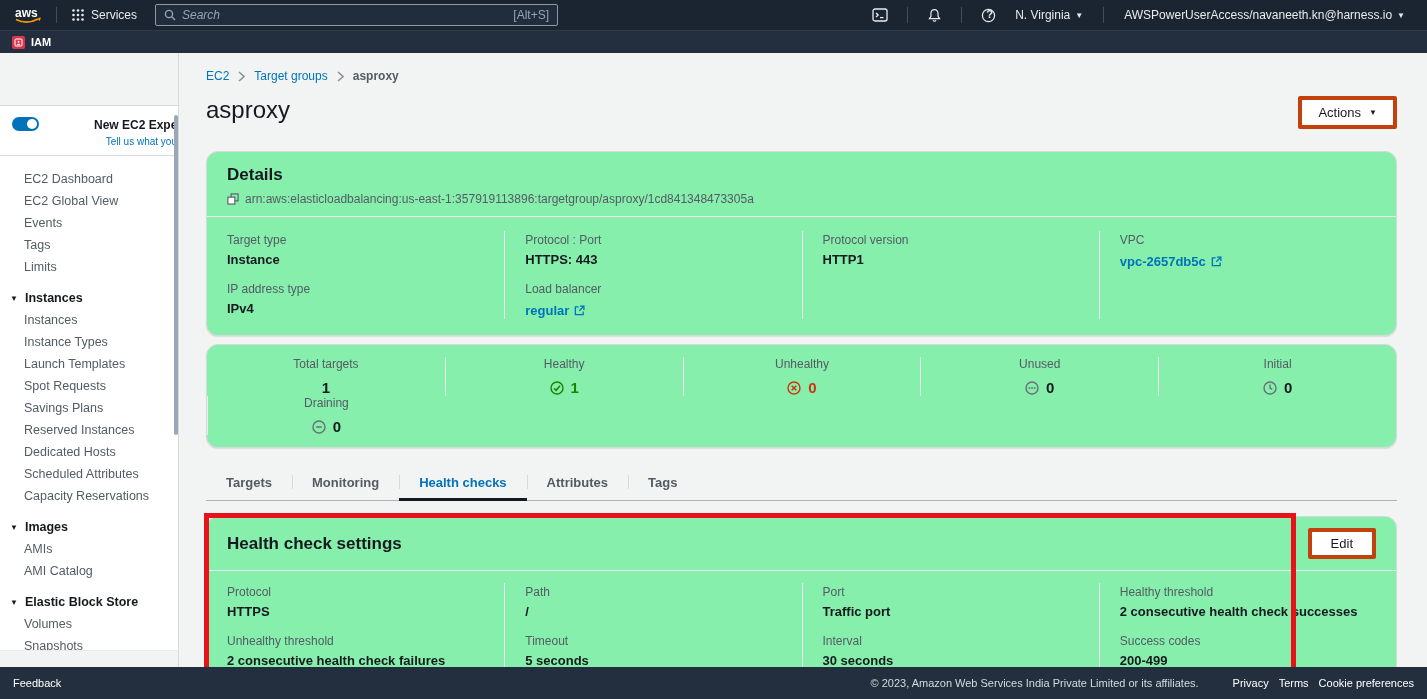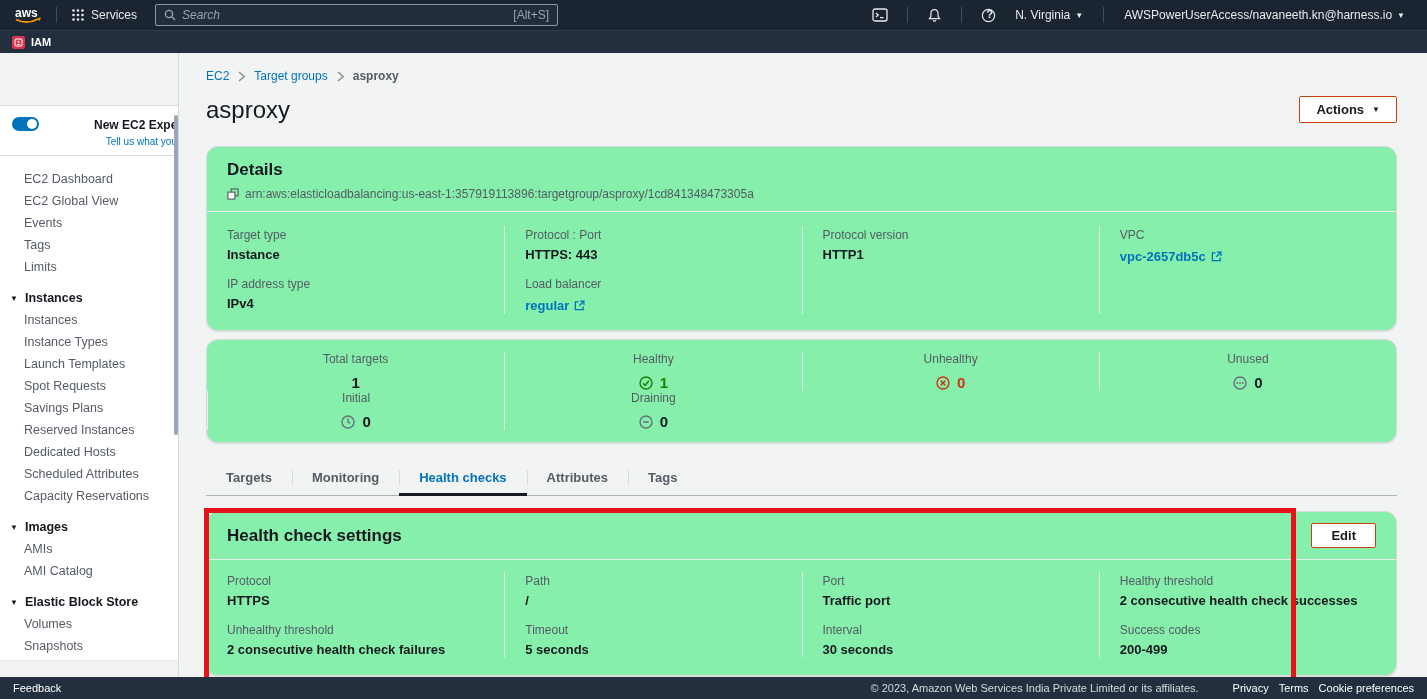--- a/index.html
+++ b/index.html
@@ -45,59 +45,59 @@
   .side-scroll { position:absolute; top:62px; right:0; width:4px; height:320px; background:#9ba7b6; border-radius:2px; cursor:pointer; }
   .sidebar-bottomgap { position:absolute; bottom:0; left:0; right:0; height:17px; background:#f2f3f3; border-top:1px solid #e9ebed; }
   
   .main { flex:1; min-width:0; padding:16px 30px 16px 27px; position:relative; background:#f2f3f3; }
   .breadcrumb { display:flex; align-items:center; gap:9px; font-size:12px; }
   .bc-link { color:#0073bb; cursor:pointer; }
   .bc-cur { color:#545b64; font-weight:700; }
   .bc-sep { display:flex; align-items:center; }
   .page-head { display:flex; align-items:flex-start; margin-top:13px; }
   .page-title { font-size:24px; font-weight:400; color:#16191f; }
-  .btn { background:#fff; border:1px solid #c2410c; border-radius:2px; font-size:13px; font-weight:700; color:#16191f; padding:5px 16px; cursor:pointer; display:inline-flex; align-items:center; gap:8px; font-family:"Liberation Sans",sans-serif; }
+  .btn { background:#fff; border:4px solid #c2410c; border-radius:2px; font-size:13px; font-weight:400; color:#16191f; padding:5px 16px; cursor:pointer; display:inline-flex; align-items:center; gap:8px; font-family:"Liberation Sans",sans-serif; }
   .actions-btn { margin-left:auto; }
   .btn .caret { color:#16191f; }
   .card { background:#86efac; border:1px solid #d5dbdb; border-radius:12px; box-shadow:0 1px 1px rgba(0,28,36,.1); }
   
   .details-card { margin-top:22px; }
   .card-hd { padding:13px 20px 10px; }
   .card-title { font-size:17px; font-weight:700; color:#16191f; }
   .arn-row { margin-top:7px; display:flex; align-items:center; gap:6px; font-size:12px; color:#545b64; }
   .copy-btn { display:flex; align-items:center; cursor:pointer; }
   .cols4 { border-top:1px solid #eaeded; display:grid; grid-template-columns:repeat(4,1fr); padding:14px 0 16px; }
   .dcol { padding:2px 20px 0; }
   .dcol + .dcol { border-left:1px solid #eaeded; }
   .field + .field { margin-top:15px; }
   .f-label { font-size:12px; color:#545b64; margin-bottom:5px; }
   .f-value { font-size:13px; font-weight:700; color:#16191f; }
   .f-link { font-size:13px; font-weight:700; color:#0073bb; display:inline-flex; align-items:center; gap:5px; cursor:pointer; }
   
-  .summary-card { margin-top:8px; display:grid; grid-template-columns:repeat(4,1fr); padding:12px 0; }
+  .summary-card { margin-top:8px; display:grid; grid-template-columns:repeat(5,1fr); padding:12px 0; }
   .scol { text-align:center; }
   .scol + .scol { border-left:1px solid #eaeded; }
   .s-label { font-size:12px; color:#545b64; margin-bottom:8px; }
   .s-value { font-size:15px; font-weight:700; color:#16191f; display:flex; align-items:center; justify-content:center; gap:7px; }
   .s-value.green { color:#1d8102; }
   .s-value.red { color:#d13212; }
   
   .tabs { margin-top:18px; display:flex; border-bottom:1px solid #aab7b8; }
   .tab { position:relative; padding:9px 20px 10px; font-size:13px; font-weight:700; color:#545b64; cursor:pointer; white-space:nowrap; }
   .tab + .tab::before { content:""; position:absolute; left:0; top:9px; bottom:11px; width:1px; background:#d5dbdb; }
   .tab.active { color:#0073bb; }
   .tab.active::after { content:""; position:absolute; left:0; right:0; bottom:-1px; height:3px; background:#16191f; }
   
   .hc-wrap { position:relative; margin-top:15px; }
   .hc-hd { display:flex; align-items:center; padding:11px 20px; }
   .edit-btn { margin-left:auto; padding:4px 19px; }
   .hc-body { border-top:1px solid #eaeded; display:grid; grid-template-columns:repeat(4,1fr); padding:12px 0 18px; }
   .red-box { position:absolute; left:-2px; top:-3px; right:101px; bottom:-8px; border:5px solid #e8131a; z-index:6; pointer-events:none; }
   
-  .footer { height:22px; flex:0 0 auto; background:#232f3e; display:flex; align-items:center; padding:0 13px; font-size:11px; z-index:7; }
+  .footer { height:32px; flex:0 0 auto; background:#232f3e; display:flex; align-items:center; padding:0 13px; font-size:11px; z-index:7; }
   .ft-feedback { color:#fff; cursor:pointer; }
   .ft-lang { margin-left:42px; color:#95a5b1; display:flex; align-items:center; gap:4px; }
   .ft-unified { color:#fff; font-weight:700; display:inline-flex; align-items:center; gap:3px; cursor:pointer; }
   .ft-right { margin-left:auto; display:flex; align-items:center; gap:0; }
   .ft-copy { color:#d5dbdb; margin-right:24px; }
   .ft-link { color:#fff; cursor:pointer; margin-left:10px; }
   svg { display:block; }
 </style>
 </head>
 <body>

